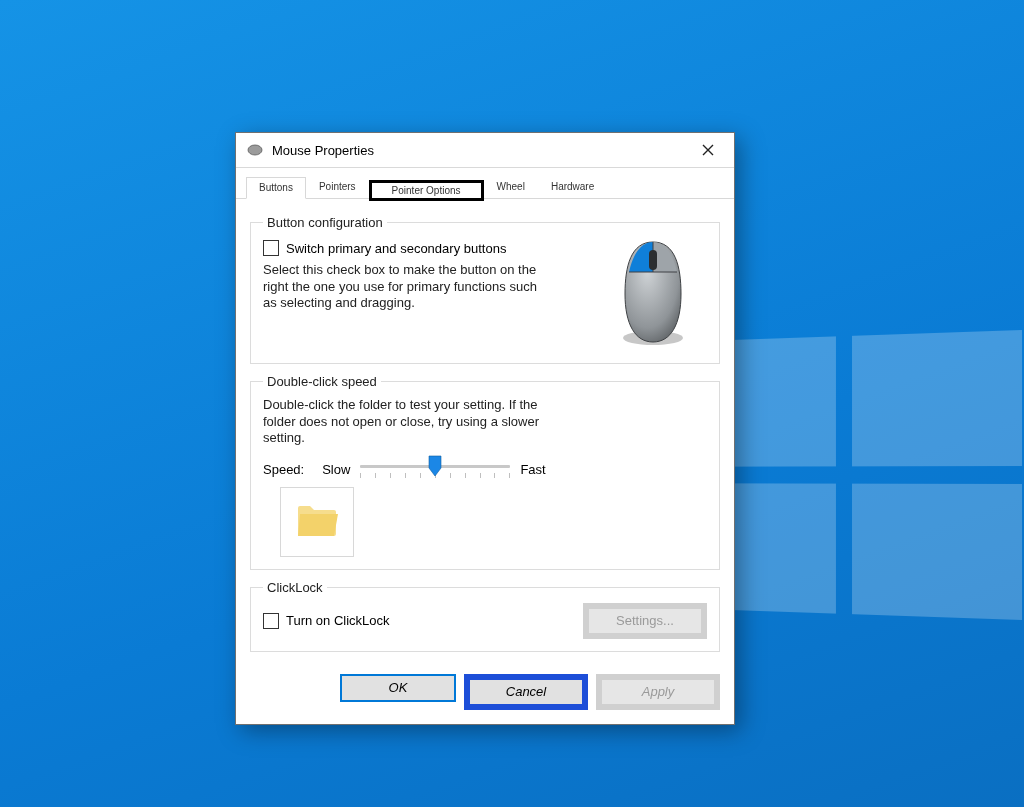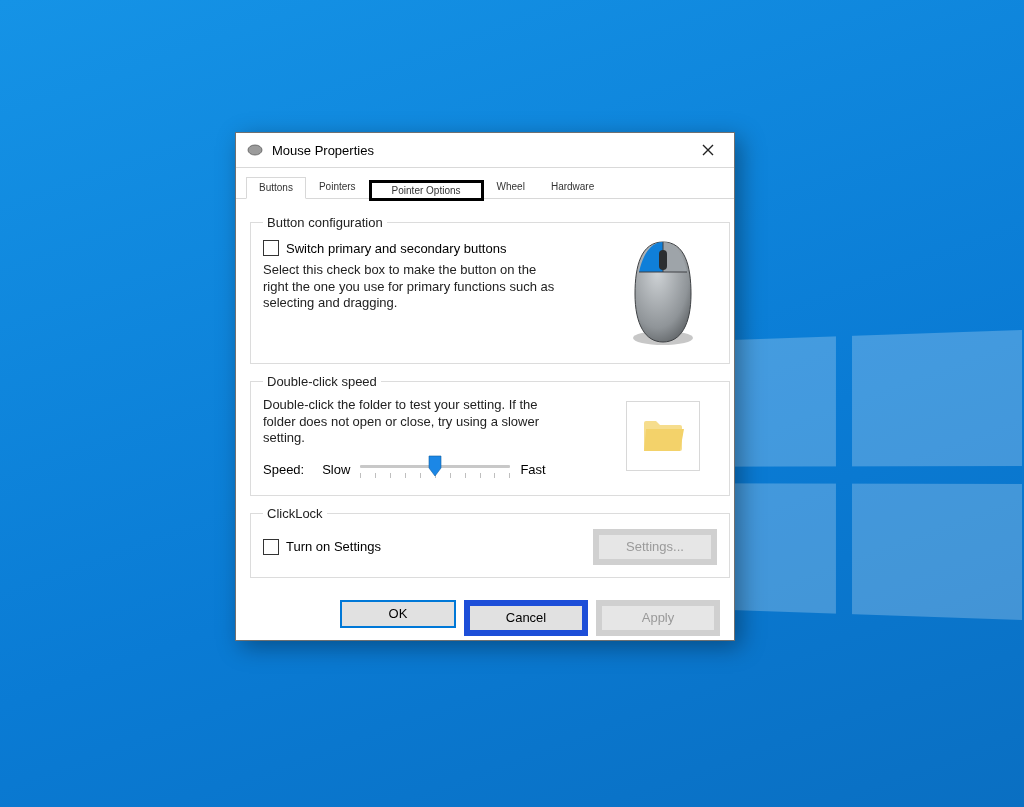--- a/index.html
+++ b/index.html
@@ -95,21 +95,21 @@
     margin-bottom: -1px;
     z-index: 2;
   }
   .tab.highlighted {
     border: 3px solid #000000;
     padding: 2px 20px;
     margin-bottom: -3px;
     z-index: 3;
   }
   .content {
-    padding: 10px 4px 4px 14px;
+    padding: 10px 14px 4px 14px;
   }
   fieldset {
     border: 1px solid #dcdcdc;
     margin: 6px 0 10px 0;
     padding: 8px 12px 12px 12px;
   }
   legend {
     font-size: 13px;
     padding: 0 4px;
     color: #222;
@@ -169,21 +169,21 @@
     width: 1px; height: 5px; background: #bfbfbf;
   }
   .slider-thumb {
     position: absolute;
     top: -2px;
     left: 68px;
     width: 14px;
     height: 22px;
   }
   .slider-thumb svg { display:block; }
-  .dcs-flex { display:flex; }
+  .dcs-flex { display:flex;flex-direction:column; }
   .dcs-flex .left { flex:1; }
   .dcs-flex .right { width:108px; display:flex; align-items:flex-start; justify-content:center; }
   .folder-box {
     width: 72px;
     height: 68px;
     border: 1px solid #d8d8d8;
     display:flex;
     align-items:center;
     justify-content:center;
     margin-top:4px;
@@ -209,21 +209,22 @@
     border-color: #d0d0d0;
   }
   .btn.primary {
     border: 2px solid #0078d7;
     background: #e1e1e1;
   }
   .dlg-buttons {
     display: flex;
     justify-content: flex-end;
     gap: 8px;
-    padding: 8px 14px 4px 14px;
+    padding: 8px 14px 14px 14px;
+    font-style: italic;
   }
 </style>
 </head>
 <body>
 
 <div class="desktop">
   <div class="winlogo">
     <div></div>
       <div></div>
       <div></div>
@@ -332,21 +333,21 @@
             </div>
           </div>
         </div>
       </fieldset>
 
       <fieldset>
         <legend>ClickLock</legend>
         <div class="cl-top">
           <div class="chk-row" style="margin:0">
             <div class="chkbox"></div>
-            <span>Turn on Settings</span>
+            <span>Turn on ClickLock</span>
           </div>
           <div class="spacer"></div>
           <div class="btn disabled">Settings...</div>
         </div>
       </fieldset>
 
     </div>
 
     <div class="dlg-buttons">
       <div class="btn primary">OK</div>

